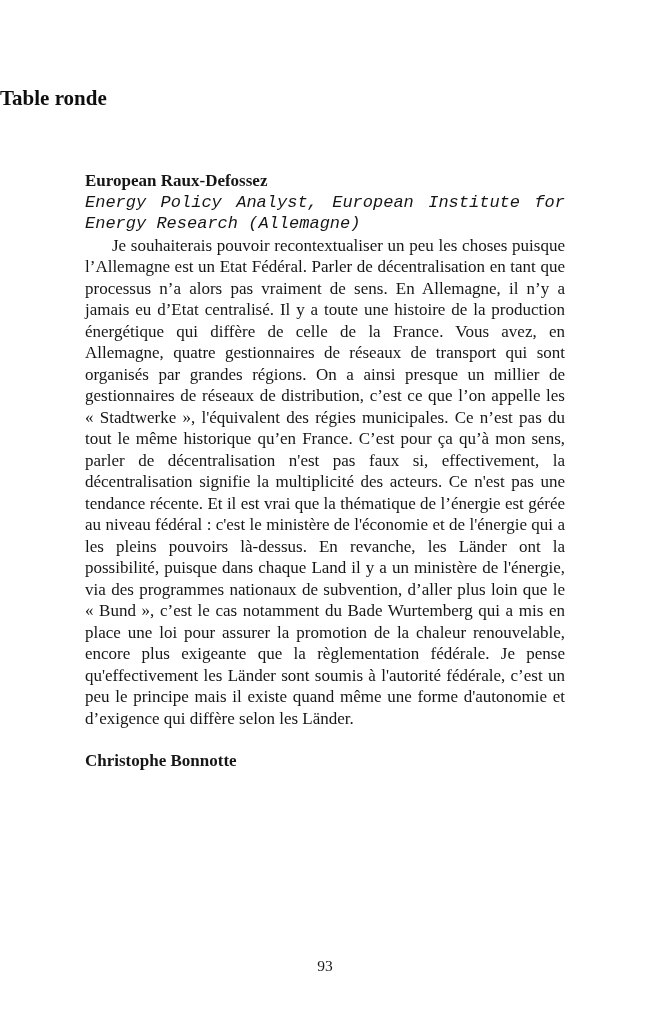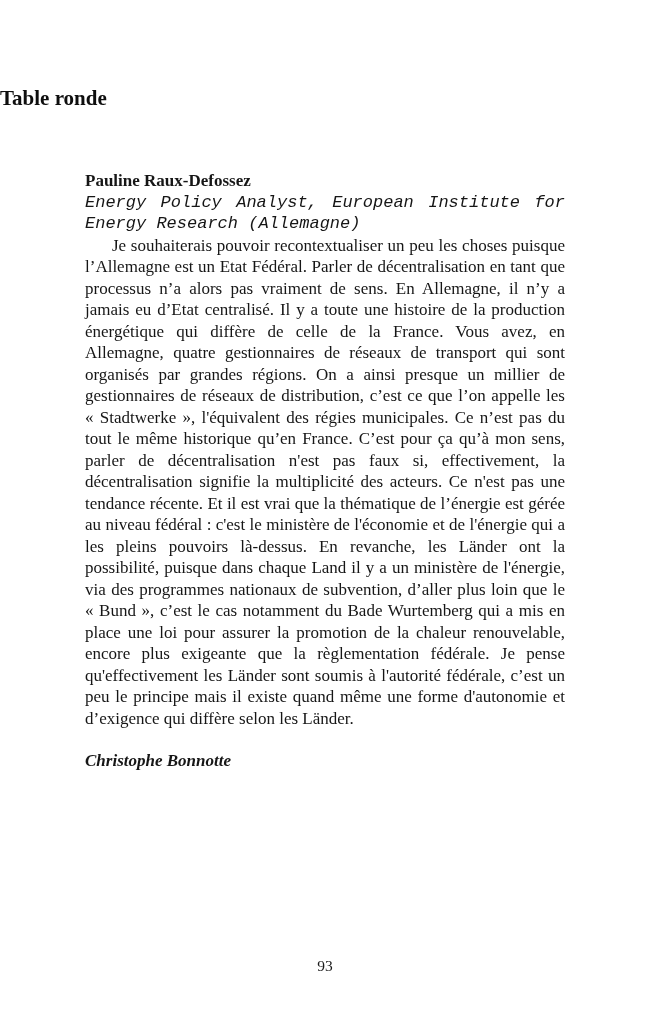--- a/index.html
+++ b/index.html
@@ -29,21 +29,20 @@
     position: absolute;
     left: 85px;
     right: 85px;
     top: 170px;
   }
   .section {
     margin: 0;
   }
   .section + .section {
     margin-top: 21px;
-    font-style: italic;
   }
   .speaker {
     margin: 0;
     font-size: 17px;
     line-height: 21.5px;
     font-weight: bold;
   }
   .affiliation {
     margin: 0;
     font-size: 17px;
@@ -72,21 +71,21 @@
 </head>
 <body>
 
 <div class="page">
 
   <h1 class="doc-title">Table ronde</h1>
 
   <div class="content">
 
     <div class="section">
-      <p class="speaker">Pauline Raux-Defossez</p>
+      <p class="speaker">European Raux-Defossez</p>
       <p class="affiliation">Energy Policy Analyst, European Institute for Energy Research (Allemagne)</p>
       <p class="para">Je souhaiterais pouvoir recontextualiser un peu les choses puisque l’Allemagne est un Etat Fédéral. Parler de décentralisation en tant que processus n’a alors pas vraiment de sens. En Allemagne, il n’y a jamais eu d’Etat centralisé. Il y a toute une histoire de la production énergétique qui diffère de celle de la France. Vous avez, en Allemagne, quatre gestionnaires de réseaux de transport qui sont organisés par grandes régions. On a ainsi presque un millier de gestionnaires de réseaux de distribution, c’est ce que l’on appelle les «&nbsp;Stadtwerke&nbsp;», l'équivalent des régies municipales. Ce n’est pas du tout le même historique qu’en France. C’est pour ça qu’à mon sens, parler de décentralisation n'est pas faux si, effectivement, la décentralisation signifie la multiplicité des acteurs. Ce n'est pas une tendance récente. Et il est vrai que la thématique de l’énergie est gérée au niveau fédéral&nbsp;: c'est le ministère de l'économie et de l'énergie qui a les pleins pouvoirs là-dessus. En revanche, les Länder ont la possibilité, puisque dans chaque Land il y a un ministère de l'énergie, via des programmes nationaux de subvention, d’aller plus loin que le «&nbsp;Bund&nbsp;», c’est le cas notamment du Bade Wurtemberg qui a mis en place une loi pour assurer la promotion de la chaleur renouvelable, encore plus exigeante que la règlementation fédérale. Je pense qu'effectivement les Länder sont soumis à l'autorité fédérale, c’est un peu le principe mais il existe quand même une forme d'autonomie et d’exigence qui diffère selon les Länder.</p>
     </div>
 
     <div class="section">
       <p class="speaker">Christophe Bonnotte</p>
     </div>
 
   </div>
 

